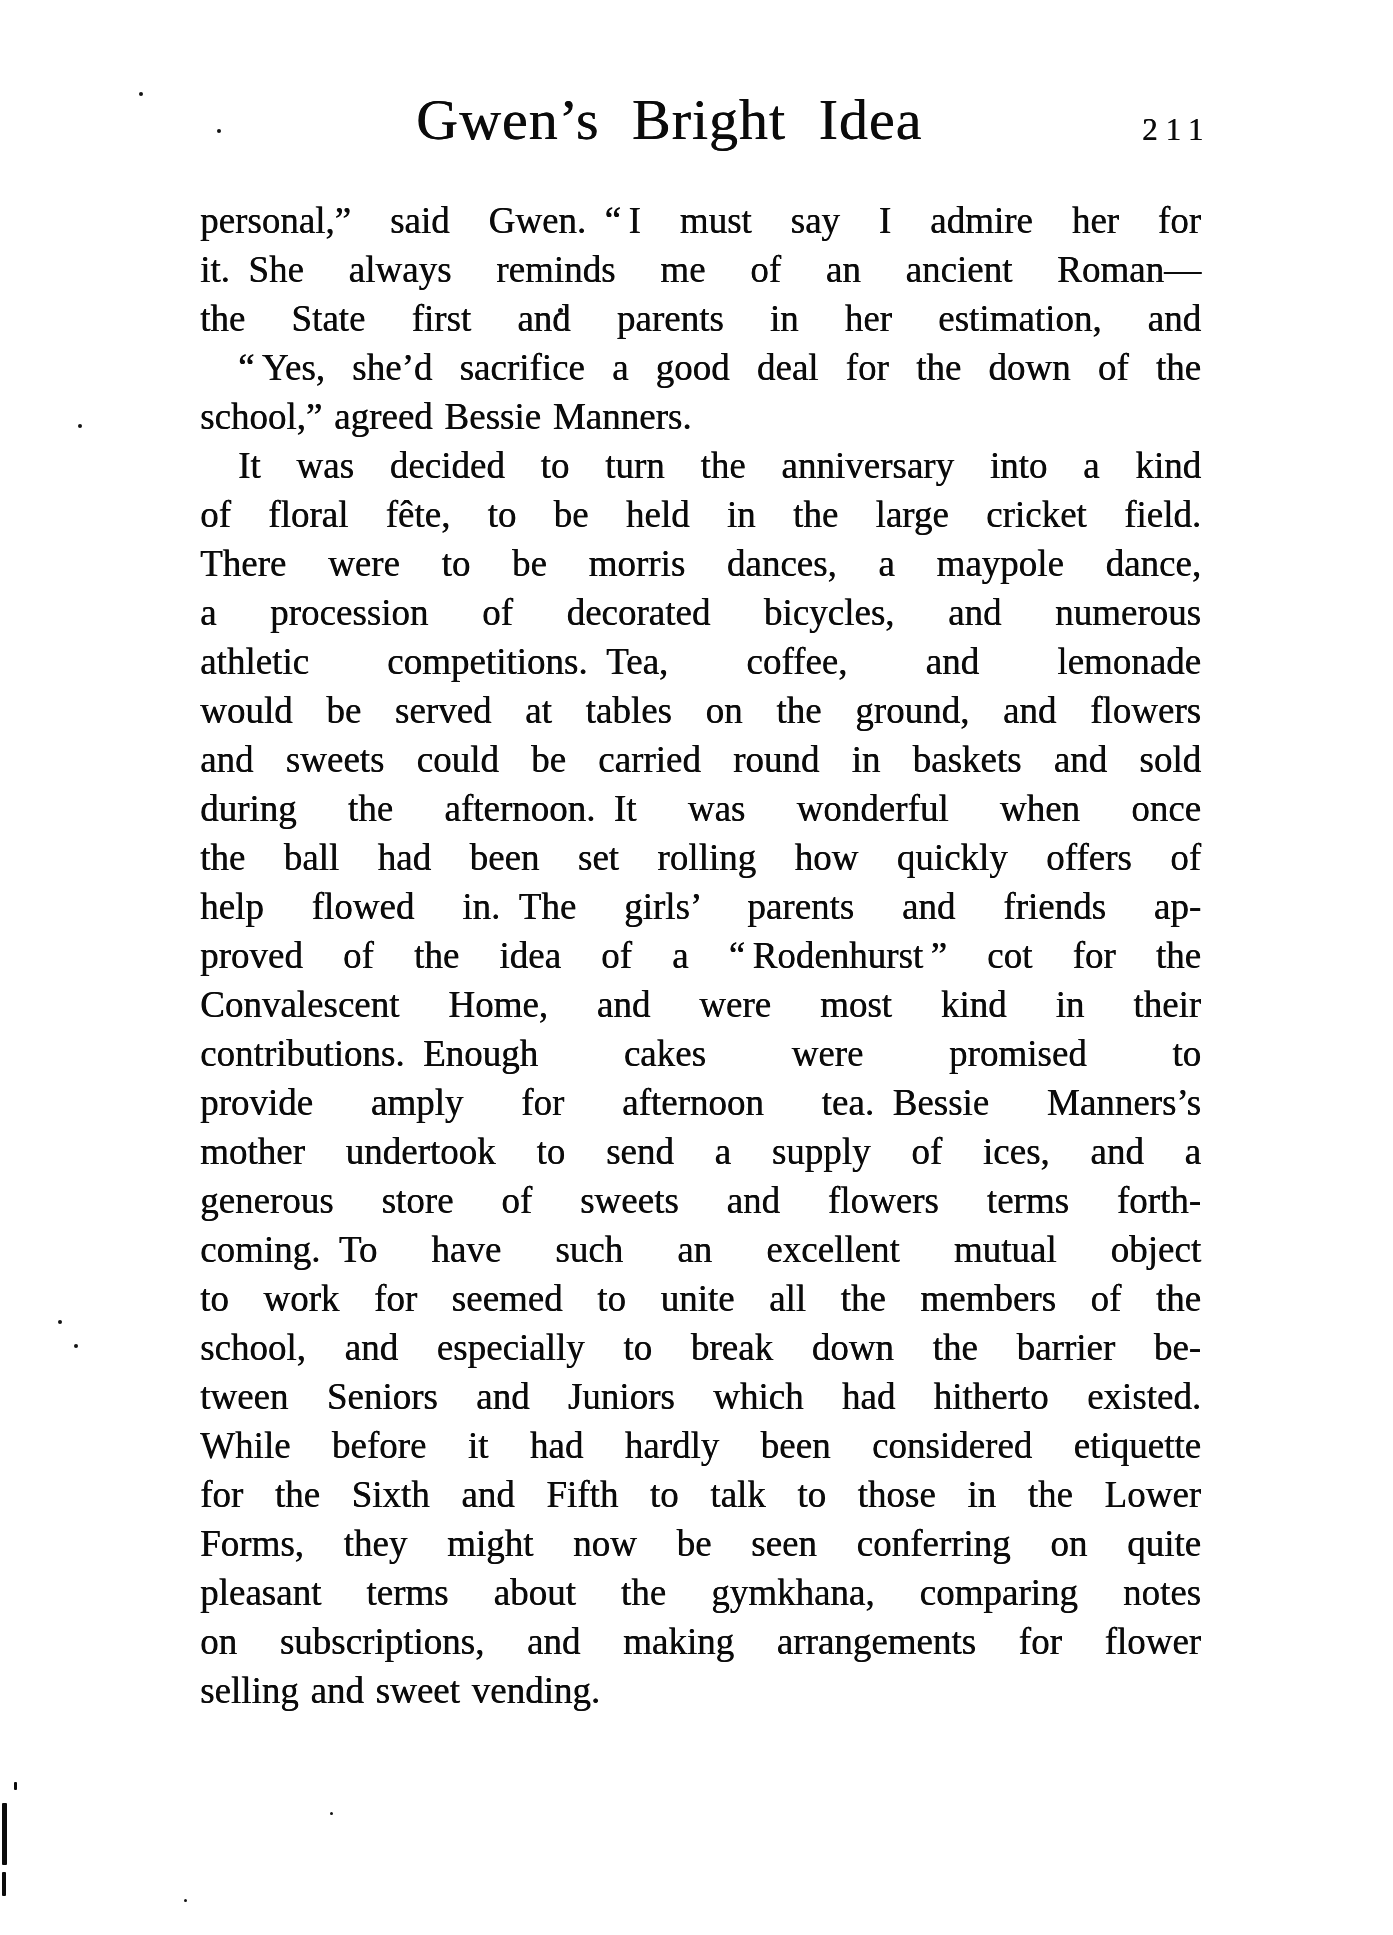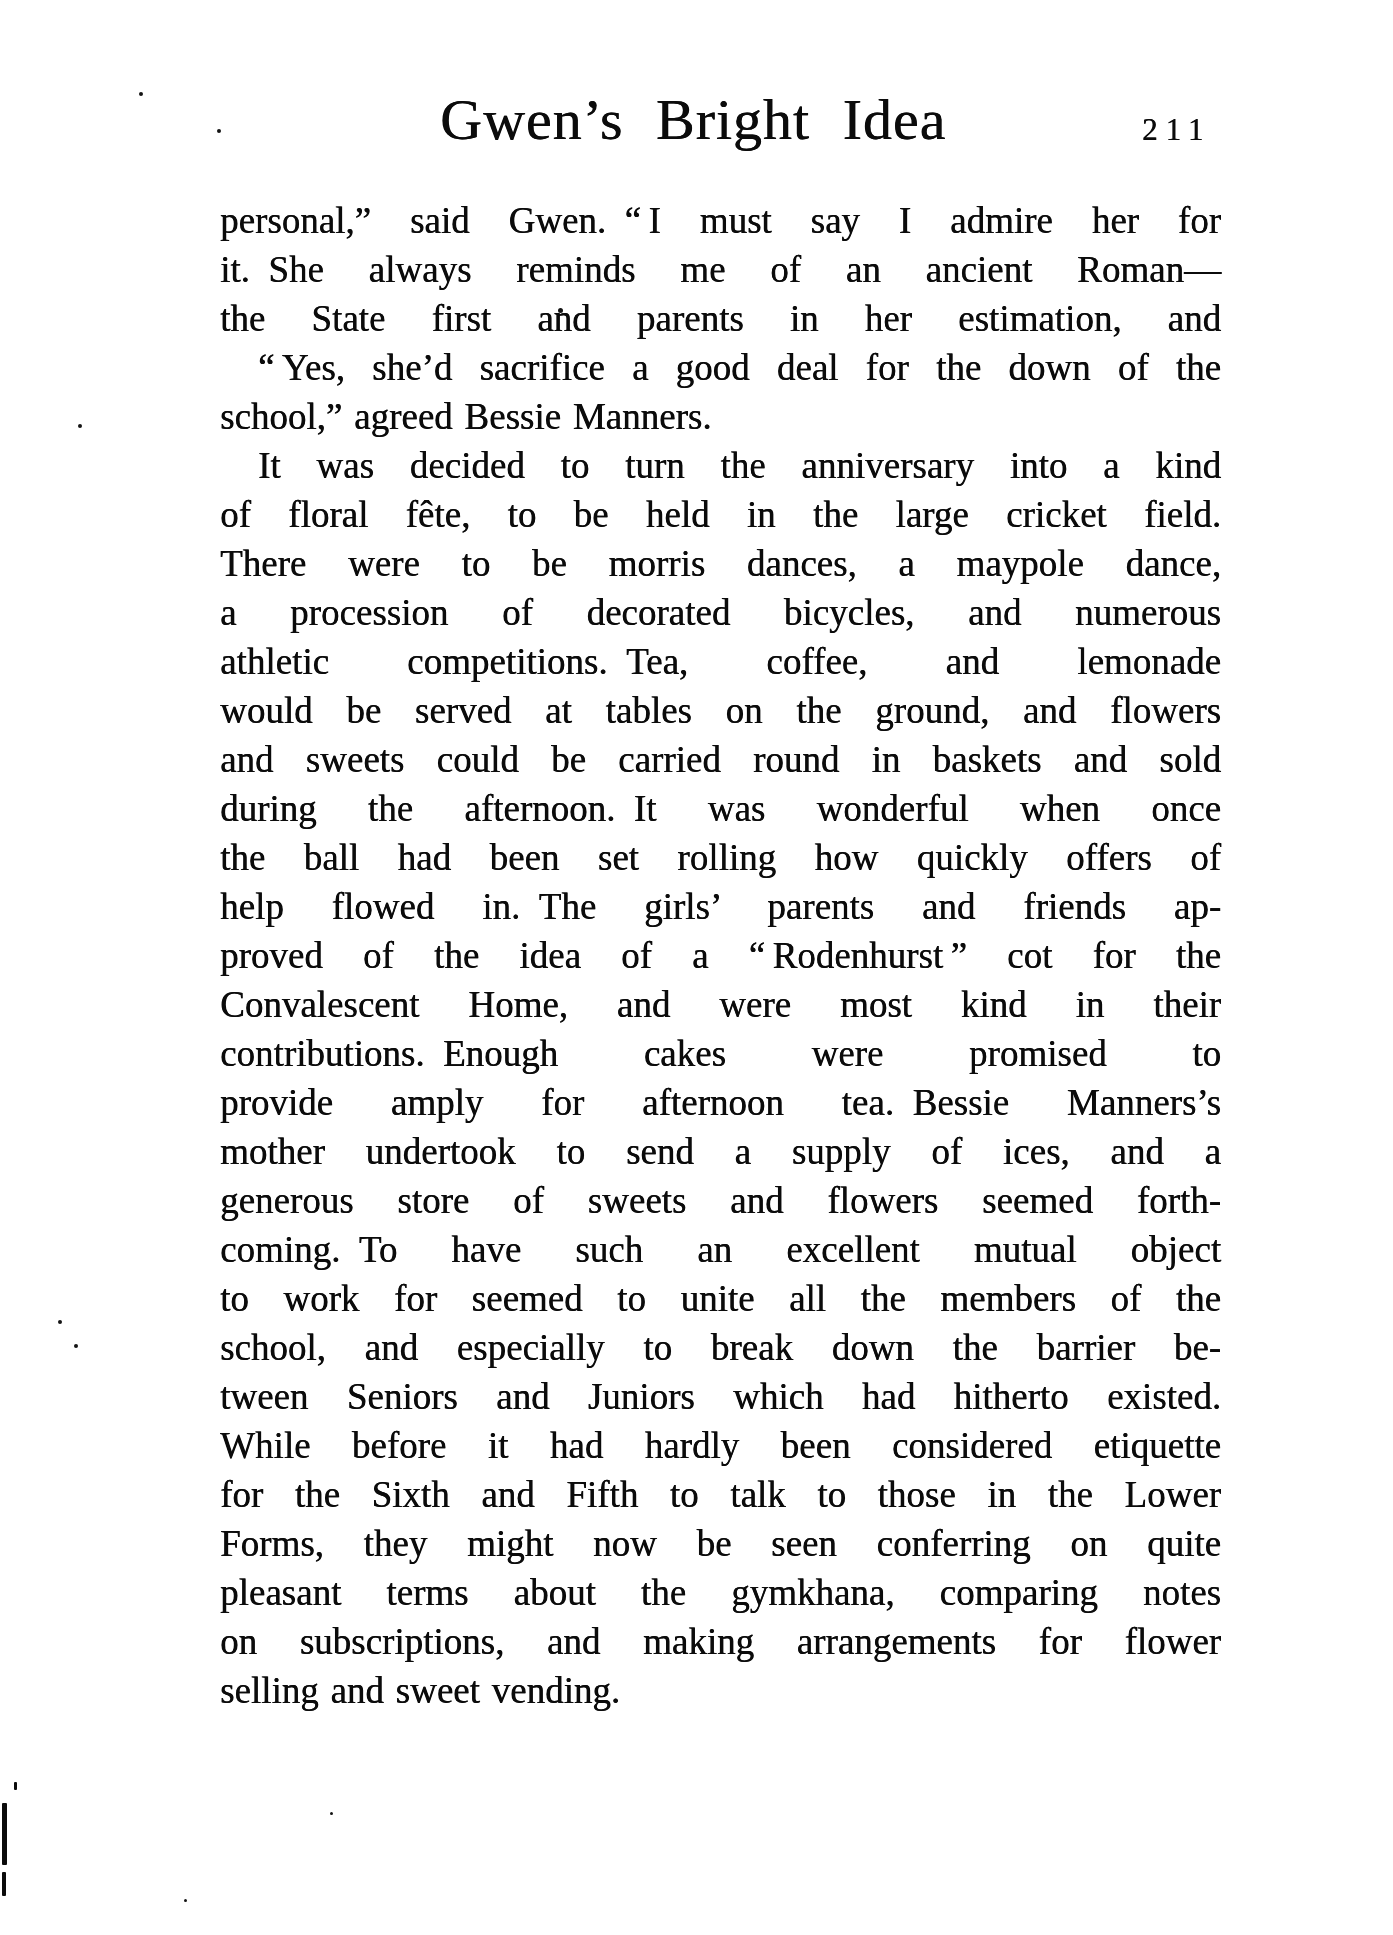--- a/index.html
+++ b/index.html
@@ -15,42 +15,42 @@
     font-family: "Liberation Serif", "DejaVu Serif", serif;
     color: #0b0b0b;
   }
   .scan-page {
     position: absolute;
     inset: 0;
     background: #ffffff;
   }
   .running-title {
     position: absolute;
-    left: 440px;
+    left: 416px;
     top: 91px;
     font-size: 58px;
     line-height: 58px;
     word-spacing: 17px;
     letter-spacing: 1px;
     white-space: nowrap;
     text-shadow: 0.5px 0 0 currentColor;
   }
   .page-number {
     position: absolute;
     left: 1142px;
     top: 114px;
     font-size: 31px;
     line-height: 31px;
     letter-spacing: 8px;
     text-shadow: 0.4px 0 0 currentColor;
     text-align: center;
   }
   .text-block {
     position: absolute;
-    left: 220px;
+    left: 200px;
     top: 196px;
     width: 1001px;
     font-size: 37px;
     text-shadow: 0.45px 0 0 currentColor;
   }
   .line {
     line-height: 49px;
     height: 49px;
     overflow: visible;
     text-align: justify;
@@ -106,21 +106,21 @@
       <div class="line">would be served at tables on the ground, and flowers</div>
       <div class="line">and sweets could be carried round in baskets and sold</div>
       <div class="line">during the afternoon. It was wonderful when once</div>
       <div class="line">the ball had been set rolling how quickly offers of</div>
       <div class="line">help flowed in. The girls’ parents and friends ap-</div>
       <div class="line">proved of the idea of a “ Rodenhurst ” cot for the</div>
       <div class="line">Convalescent Home, and were most kind in their</div>
       <div class="line">contributions. Enough cakes were promised to</div>
       <div class="line">provide amply for afternoon tea. Bessie Manners’s</div>
       <div class="line">mother undertook to send a supply of ices, and a</div>
-      <div class="line">generous store of sweets and flowers seemed forth-</div>
+      <div class="line">generous store of sweets and flowers terms forth-</div>
       <div class="line">coming. To have such an excellent mutual object</div>
       <div class="line">to work for seemed to unite all the members of the</div>
       <div class="line">school, and especially to break down the barrier be-</div>
       <div class="line">tween Seniors and Juniors which had hitherto existed.</div>
       <div class="line">While before it had hardly been considered etiquette</div>
       <div class="line">for the Sixth and Fifth to talk to those in the Lower</div>
       <div class="line">Forms, they might now be seen conferring on quite</div>
       <div class="line">pleasant terms about the gymkhana, comparing notes</div>
       <div class="line">on subscriptions, and making arrangements for flower</div>
       <div class="line no-just">selling and sweet vending.</div>

